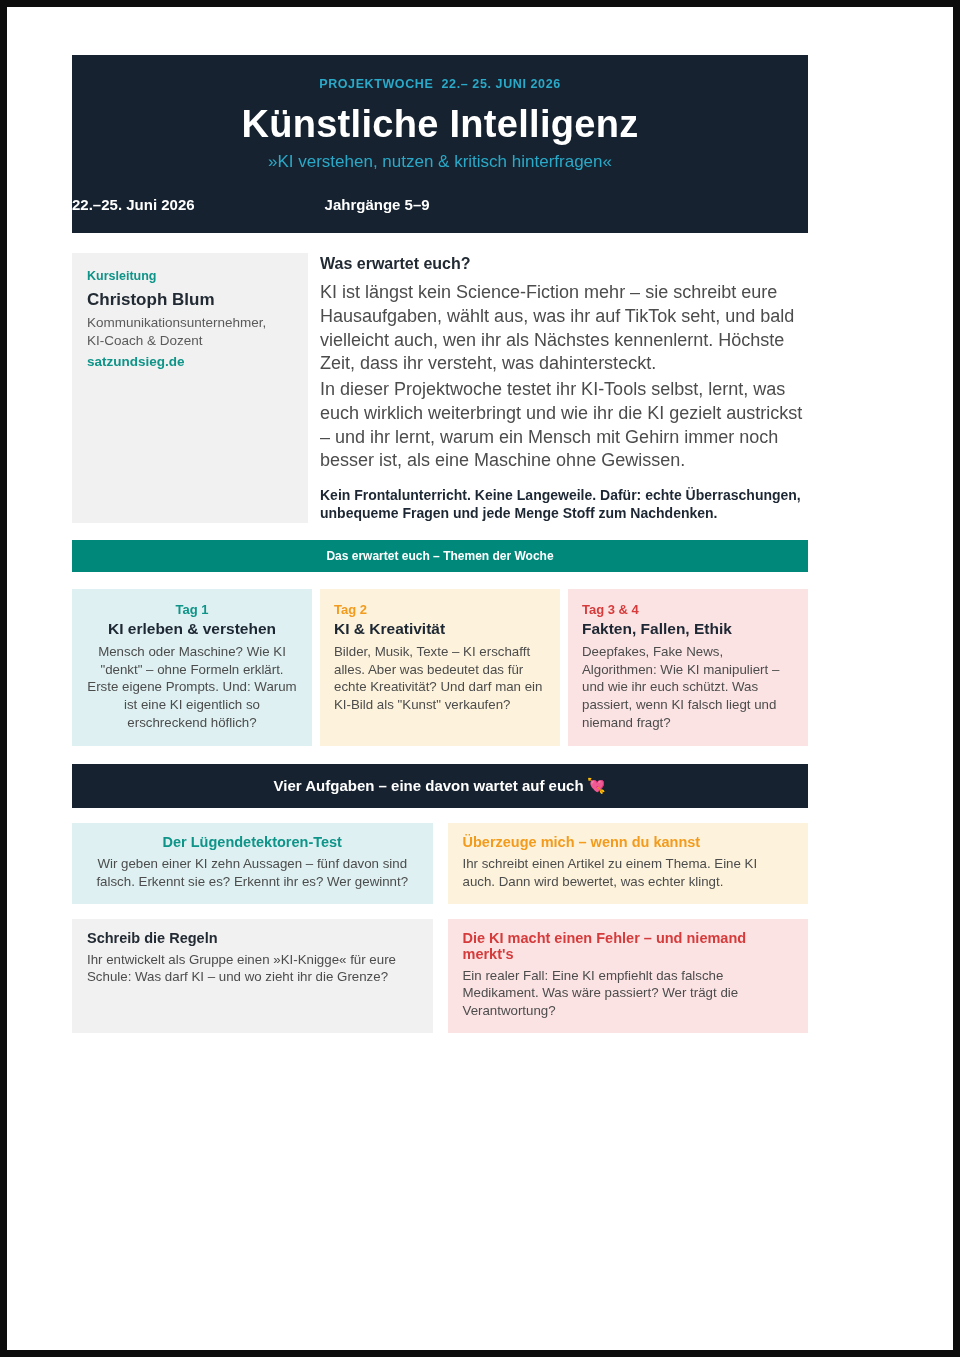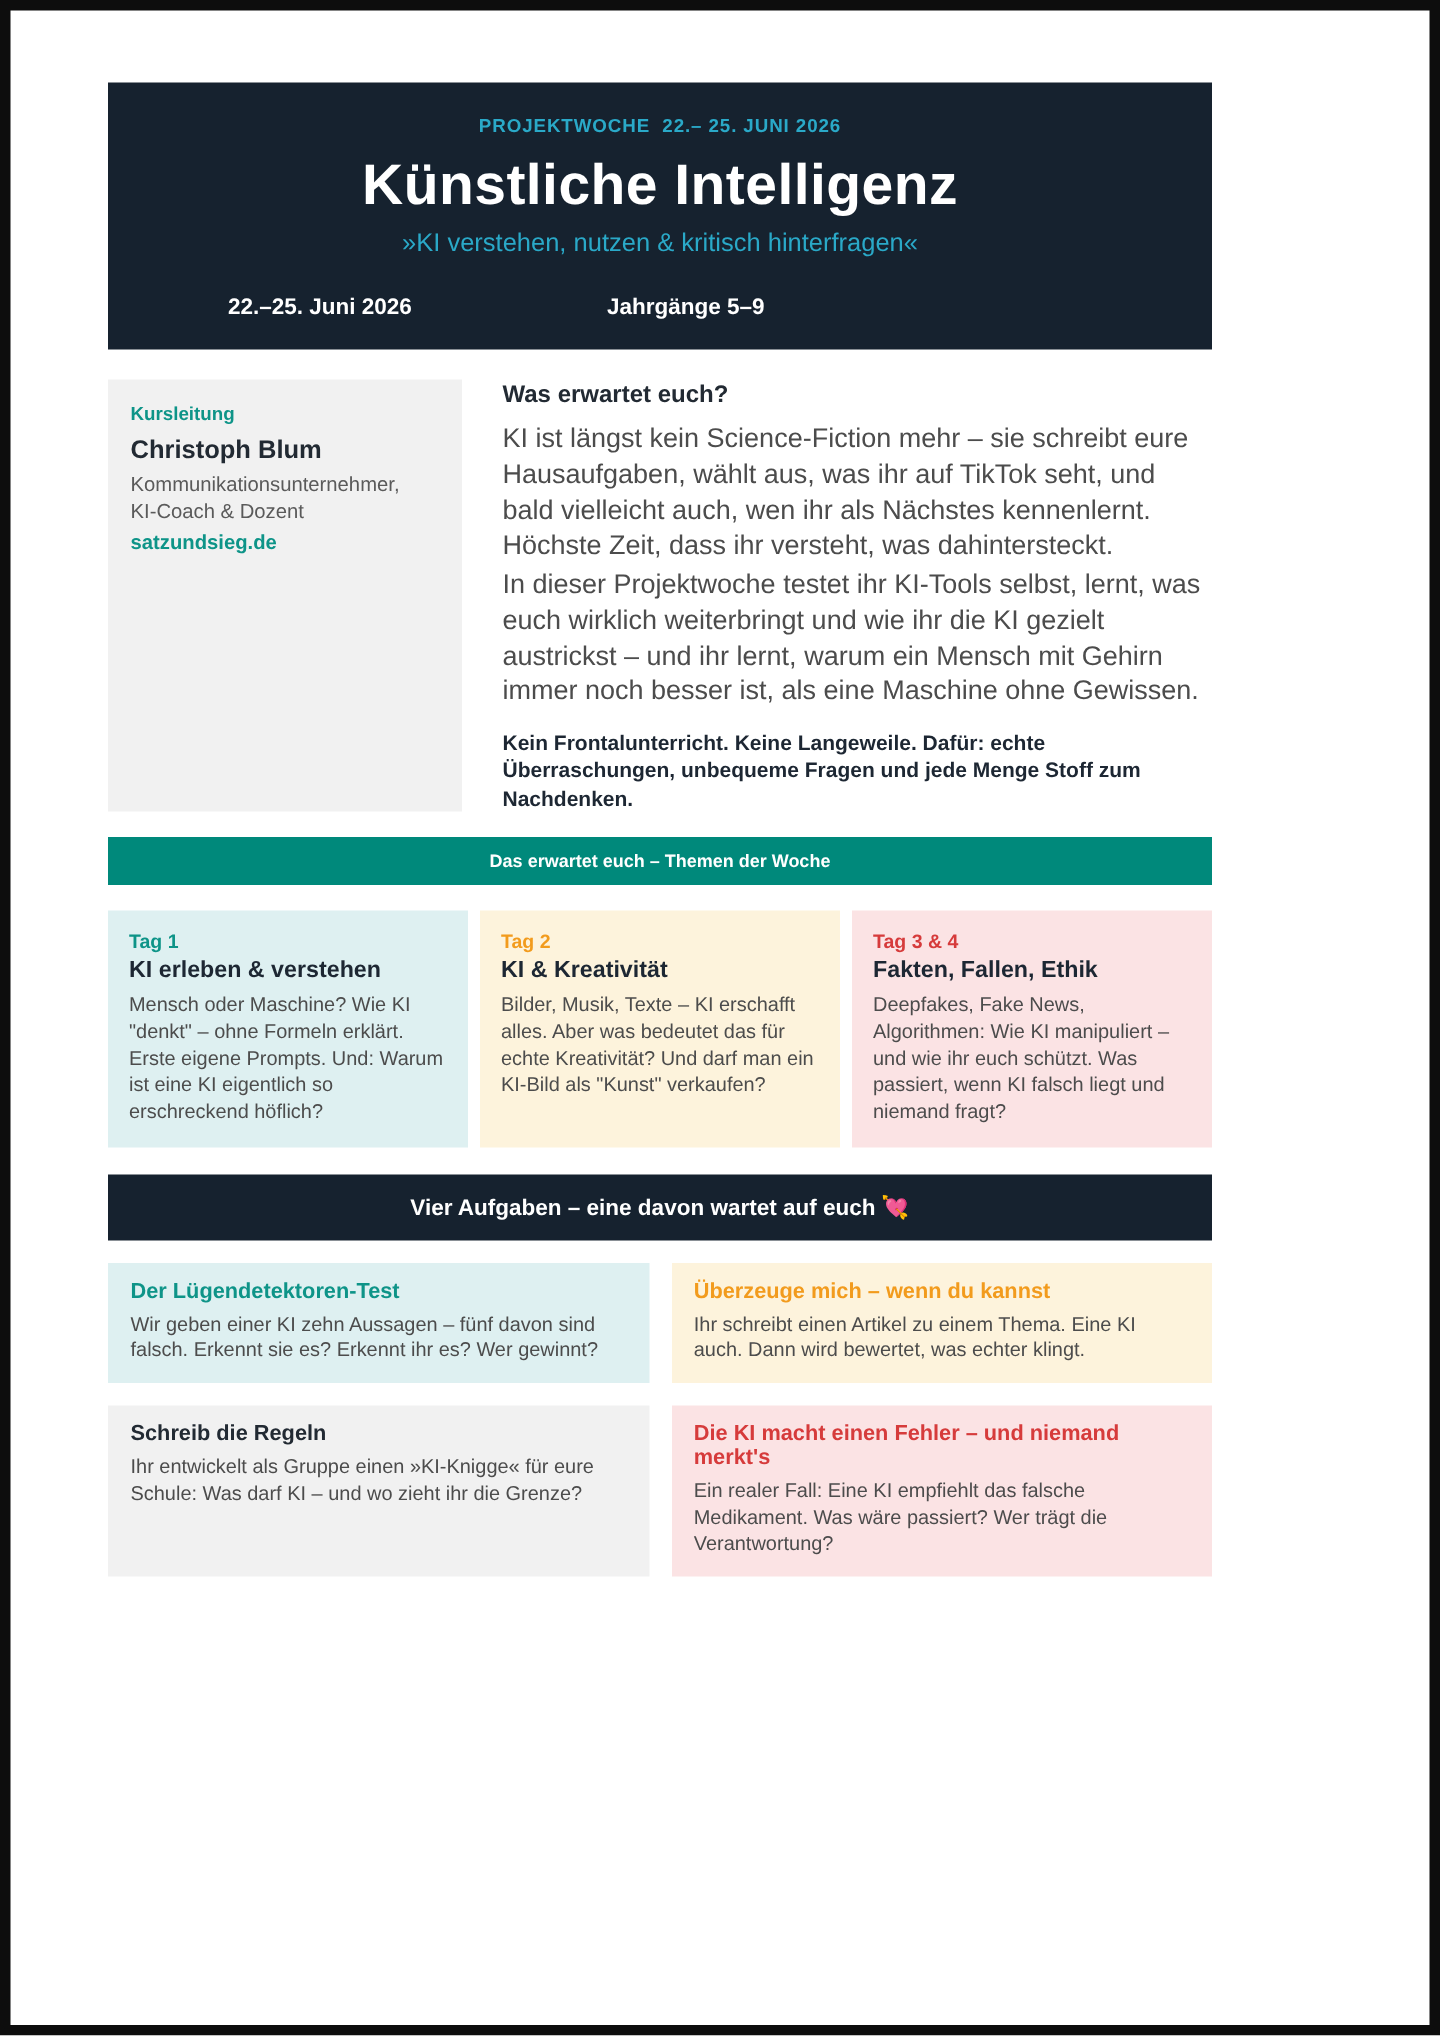--- a/index.html
+++ b/index.html
@@ -24,27 +24,27 @@
     color: #2aa9c8; font-weight: bold; font-size: 12.5px;
     letter-spacing: 0.6px; white-space: pre-wrap;
   }
   .hero-title {
     color: #ffffff; font-weight: bold; font-size: 38px;
     margin: 12px 0 6px; letter-spacing: 0.3px;
   }
   .hero-subtitle { color: #2aa9c8; font-size: 17px; }
   .hero-meta {
     display: flex; text-align: left;
-    padding-left: 80px; gap: 130px;
+    gap: 130px;
     margin-top: 24px;
     font-weight: bold; font-size: 15px; color: #ffffff;
   }
 
   
-  .intro { display: grid; grid-template-columns: 236px 1fr; gap: 27px; margin-top: 20px; }
+  .intro { display: grid; grid-template-columns: 236px 1fr; gap: 12px; margin-top: 20px; }
   .instructor-box { background: #f1f1f1; padding: 16px 15px; }
   .instructor-label { color: #0e9488; font-weight: bold; font-size: 12.5px; }
   .instructor-name { color: #222a33; font-weight: bold; font-size: 17px; margin: 7px 0 4px; }
   .instructor-role { color: #5a5a5a; font-size: 13.5px; line-height: 1.35; }
   .instructor-site { color: #0e9488; font-size: 13.5px; margin-top: 4px; text-decoration: none; display: inline-block; font-weight: bold; }
   .intro-text { padding-top: 2px; }
   .intro-heading { color: #222a33; font-weight: bold; font-size: 16px; margin-bottom: 8px; }
   .intro-p { color: #4c4c4c; font-size: 18px; line-height: 1.32; }
   .intro-p + .intro-p { margin-top: 2px; }
   .intro-p-bold { color: #1d2733; font-weight: bold; font-size: 14px; line-height: 1.32; margin-top: 13px; }
@@ -68,21 +68,21 @@
   .theme-title { color: #1d2733; font-weight: bold; font-size: 15.5px; margin: 3px 0 5px; }
   .theme-text { color: #4c4c4c; font-size: 13.3px; line-height: 1.33; }
 
   
   .tasks { display: grid; grid-template-columns: 1fr 1fr; gap: 15px; margin-top: 15px; }
   .task-card { padding: 11px 15px 13px; }
   .task-title { font-weight: bold; font-size: 14.5px; margin-bottom: 5px; }
   .task-text { color: #4c4c4c; font-size: 13.3px; line-height: 1.33; }
 
   
-  .bg-cyan   { background: #def0f1; }
+  .bg-cyan   { background: #def0f1; text-align: center; }
   .bg-cream  { background: #fdf3dc; }
   .bg-pink   { background: #fbe3e4; }
   .bg-gray   { background: #f1f1f1; }
   .accent-teal   { color: #0e9488; }
   .accent-orange { color: #f29b1d; }
   .accent-red    { color: #d63b3b; }
   .accent-dark   { color: #222a33; }
 </style>
 </head>
 <body>

